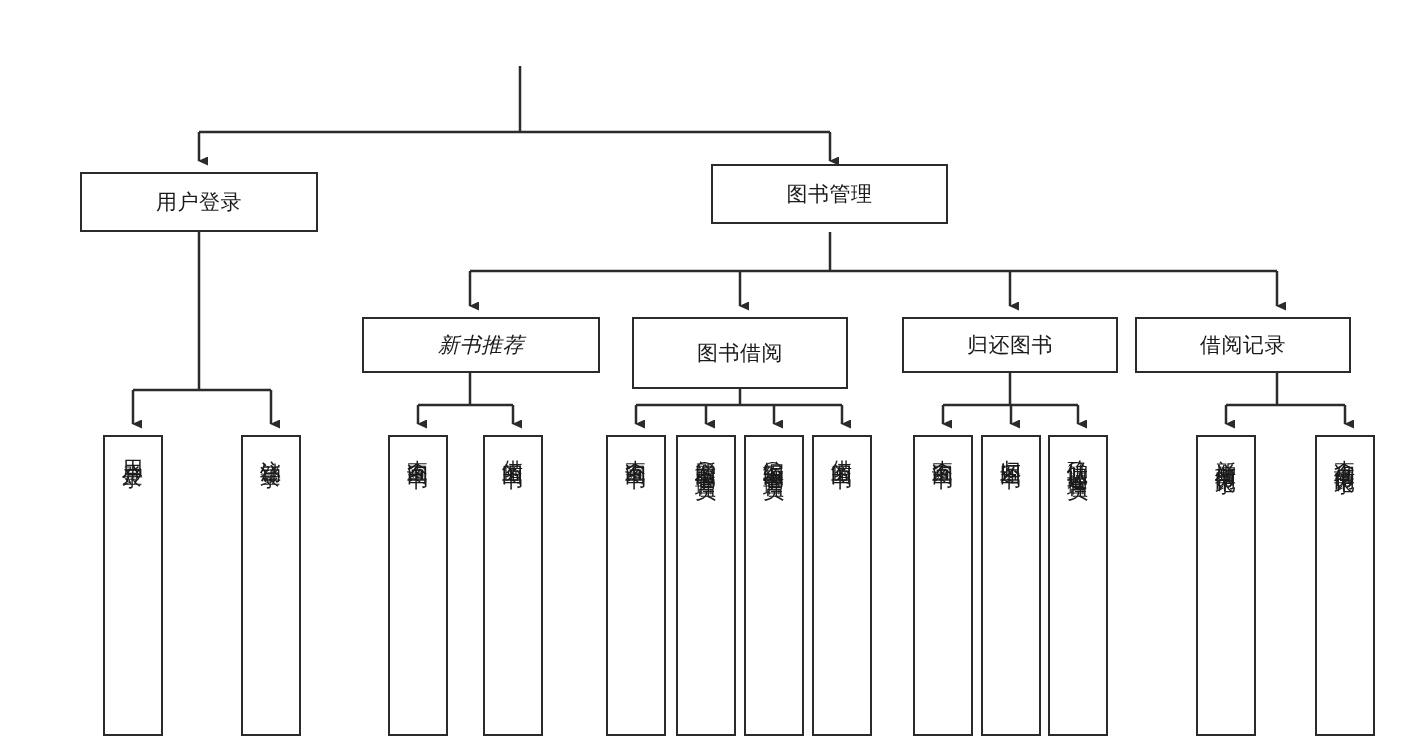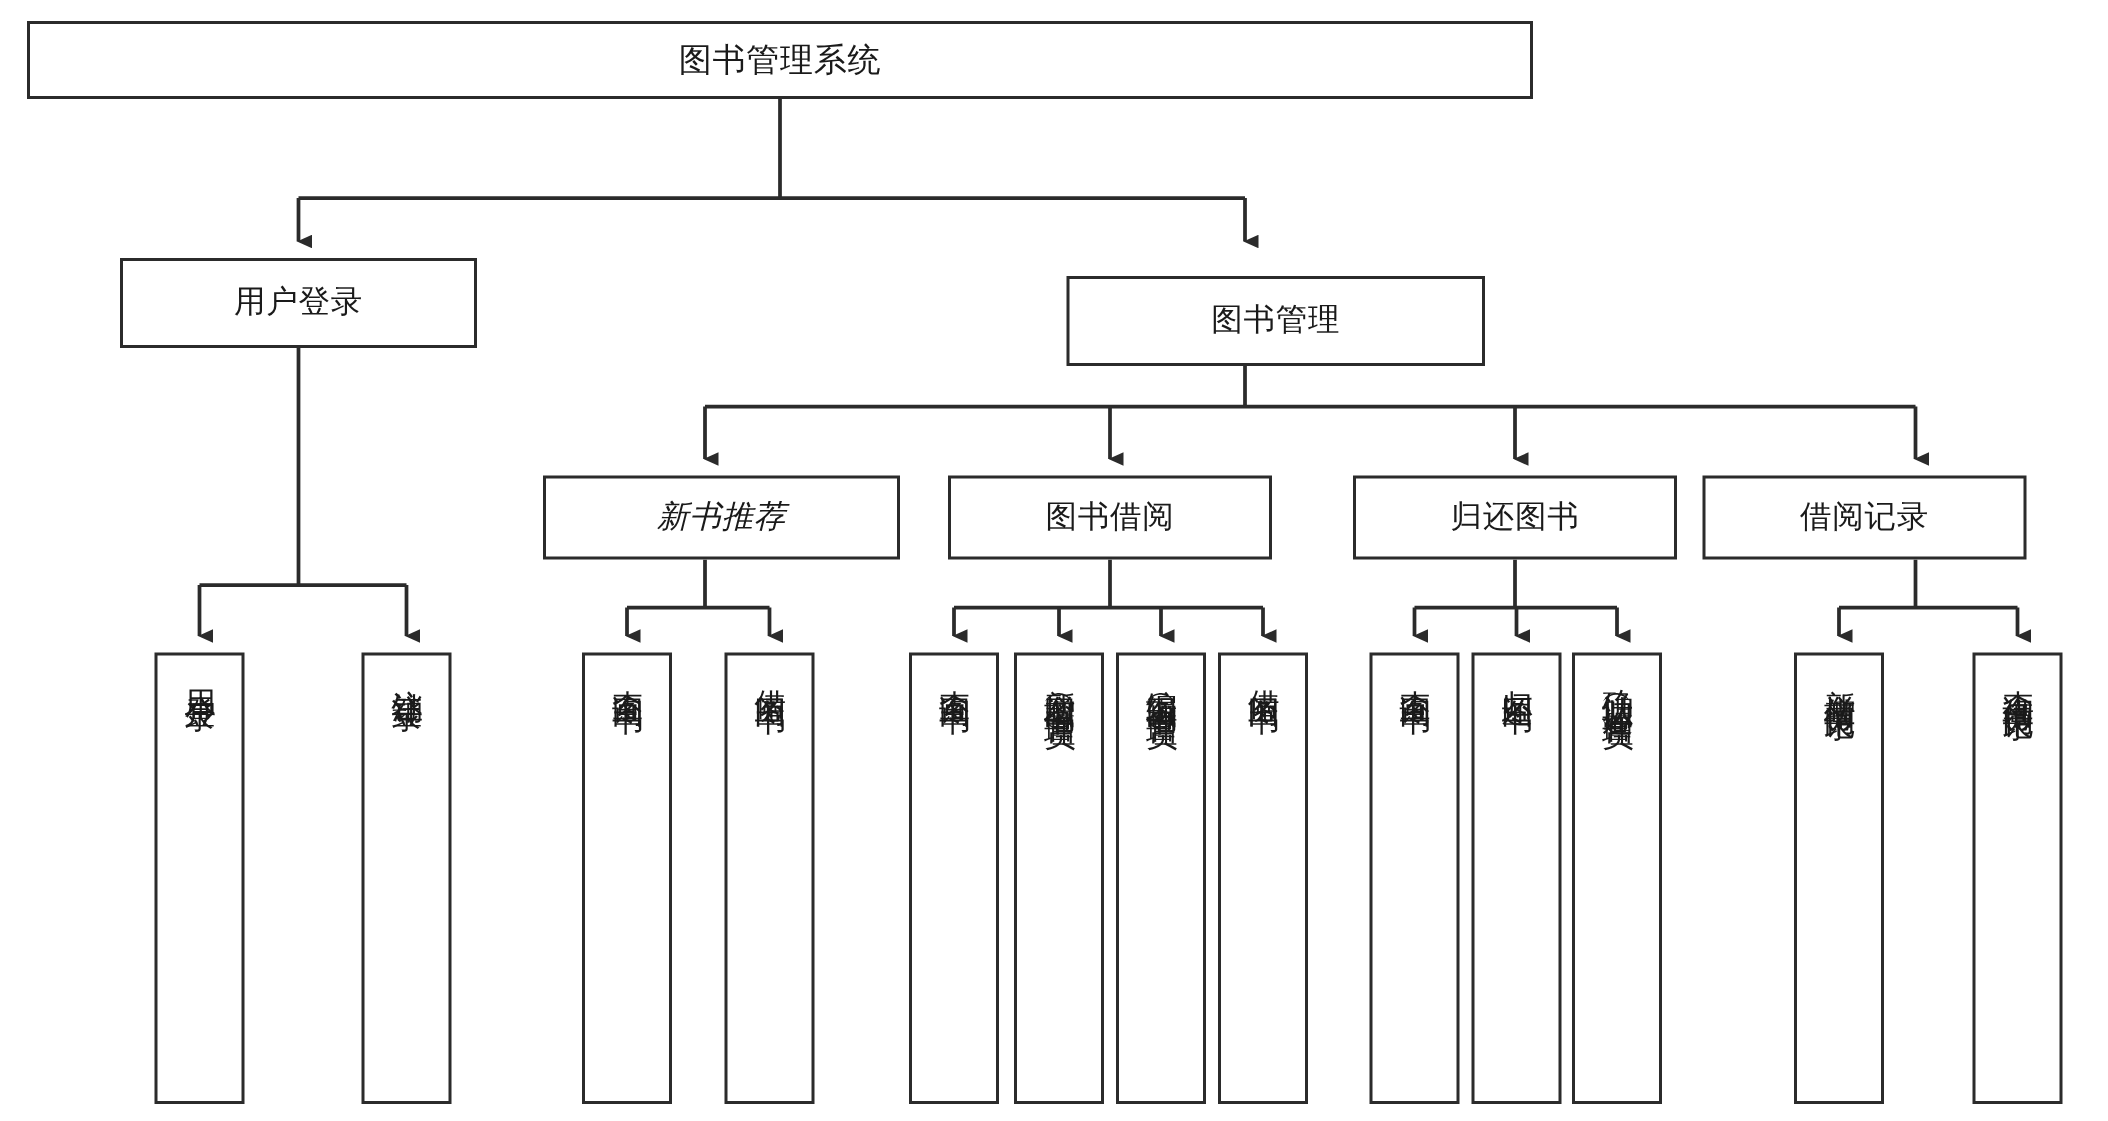--- a/index.html
+++ b/index.html
@@ -113,35 +113,32 @@
         <path d="M 943 405 L 943 424" marker-end="url(#arrowhead)"></path>
         <path d="M 1011 405 L 1011 424" marker-end="url(#arrowhead)"></path>
         <path d="M 1078 405 L 1078 424" marker-end="url(#arrowhead)"></path>
         <path d="M 1277 373 L 1277 405"></path>
         <path d="M 1226 405 L 1345 405"></path>
         <path d="M 1226 405 L 1226 424" marker-end="url(#arrowhead)"></path>
         <path d="M 1345 405 L 1345 424" marker-end="url(#arrowhead)"></path>
       </g>
   </svg>
 
-  <div class="node horiz title" id="node-root" style="left: 18px; top: 14px; width: 1004px; height: 52px;">
-    <span class="node-label">图书管理系统</span>
-  </div>
 
   <div id="node-host">
       <div class="node horiz" style="left: 80px; top: 172px; width: 238px; height: 60px;">
         <span class="node-label">用户登录</span>
       </div>
-      <div class="node horiz" style="left: 711px; top: 184px; width: 279px; height: 60px;">
+      <div class="node horiz" style="left: 711px; top: 164px; width: 237px; height: 60px;">
         <span class="node-label">图书管理</span>
       </div>
       <div class="node horiz" style="left: 362px; top: 317px; width: 238px; height: 56px; font-style: italic;">
         <span class="node-label">新书推荐</span>
       </div>
-      <div class="node horiz" style="left: 632px; top: 317px; width: 216px; height: 56px;">
+      <div class="node horiz" style="left: 632px; top: 317px; width: 216px; height: 72px;">
         <span class="node-label">图书借阅</span>
       </div>
       <div class="node horiz" style="left: 902px; top: 317px; width: 216px; height: 56px;">
         <span class="node-label">归还图书</span>
       </div>
       <div class="node horiz" style="left: 1135px; top: 317px; width: 216px; height: 56px;">
         <span class="node-label">借阅记录</span>
       </div>
       <div class="node vert" style="left: 103px; top: 435px; width: 60px; height: 301px;">
         <span class="node-label">用户登录</span>

